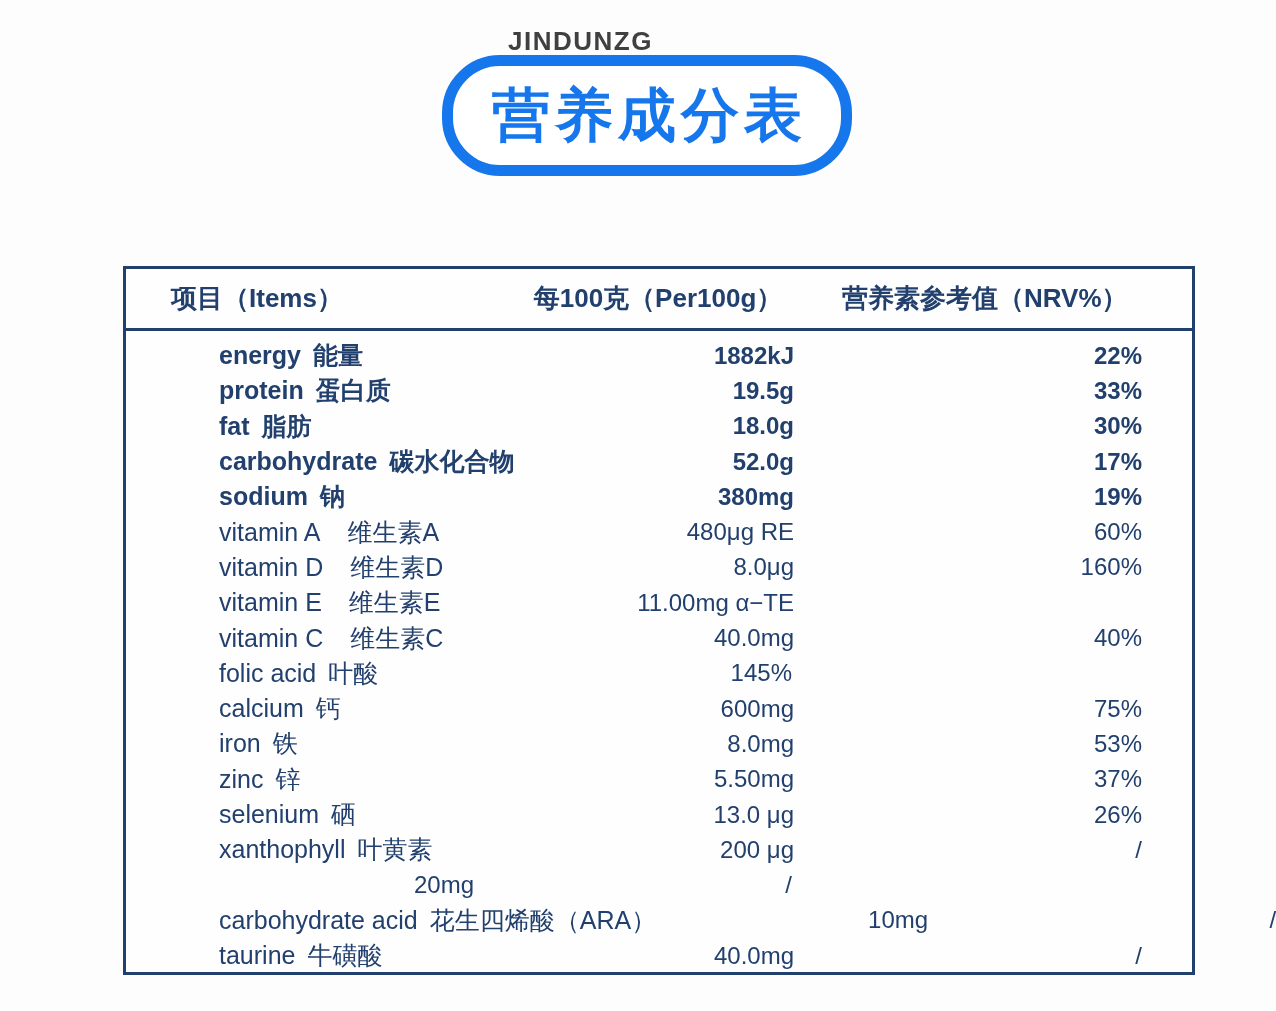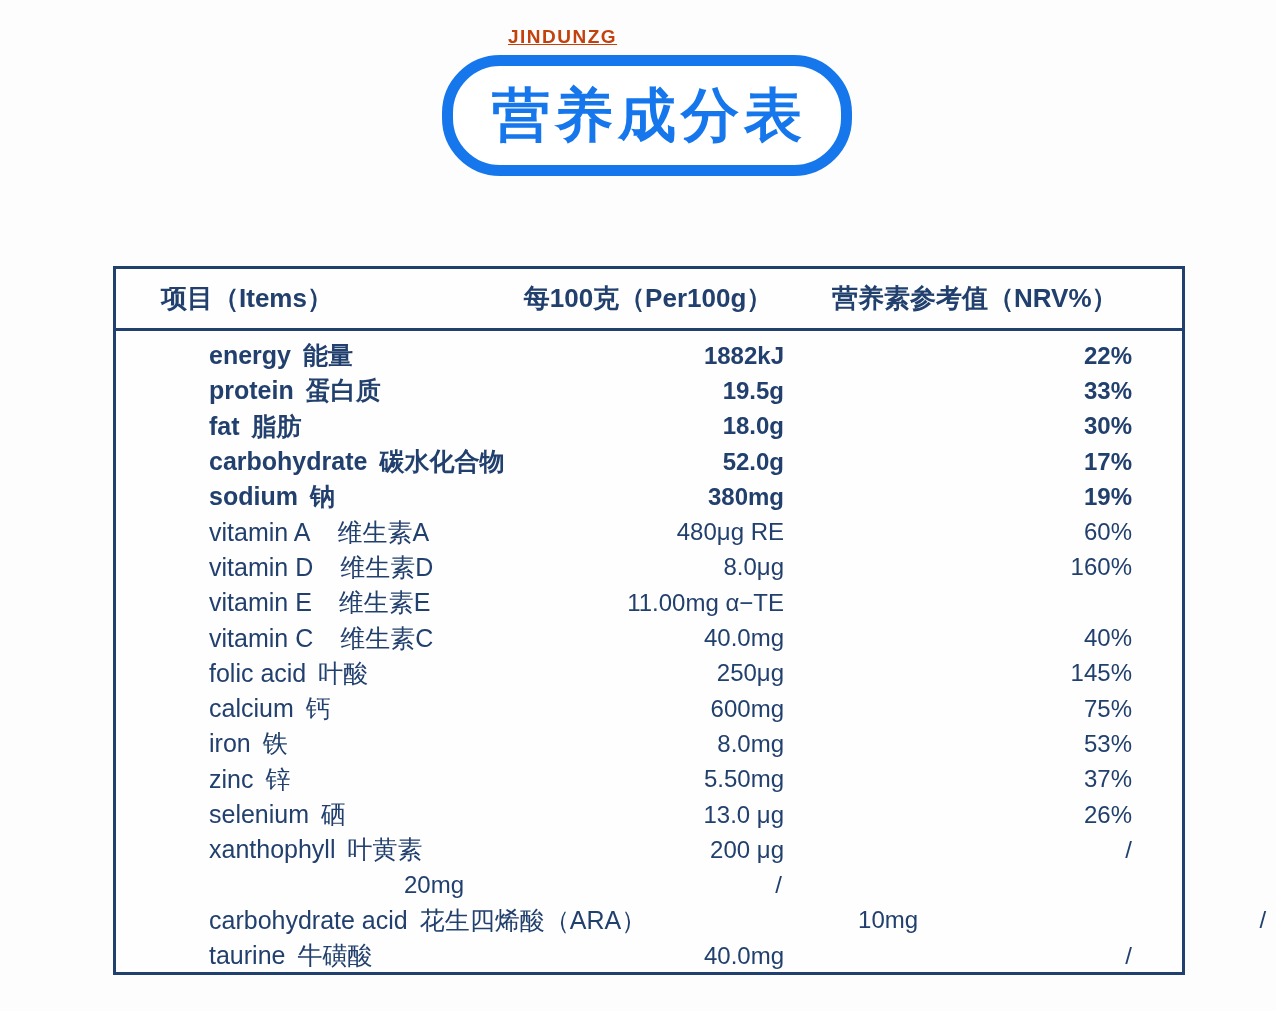--- a/index.html
+++ b/index.html
@@ -2,40 +2,39 @@
 <html><head>
 <meta charset="utf-8">
 <style>
   * { margin:0; padding:0; box-sizing:border-box; }
   html,body { width:1276px; height:1011px; background:#fdfdfd; overflow:hidden; }
   body { font-family:"Liberation Sans", sans-serif; position:relative; color:#22406e; }
 
   
   .brand {
     position:absolute; left:508px; top:26px;
-    font-size:19px; font-weight:700; letter-spacing:1.5px;
-    color:#c2410c;
-    text-decoration:underline;
+    font-size:26px; font-weight:700; letter-spacing:1.5px;
+    color:#404040;
   }
   .title-badge {
     position:absolute; left:442px; top:55px;
     width:410px; height:121px;
     border:11px solid #1677ec; border-radius:58px;
     display:flex; align-items:center; justify-content:center;
     background:#ffffff;
     text-align:center;
   }
   .title-badge .title {
     font-size:58px; font-weight:700; letter-spacing:5px;
     color:#1677ec; padding-left:5px;
   }
 
   
   .ntable {
-    position:absolute; left:113px; top:266px;
+    position:absolute; left:123px; top:266px;
     width:1072px; height:709px;
     border:3px solid #22406e;
     background:#fefefe;
   }
   .thead {
     display:grid; grid-template-columns:1fr 320px 350px;
     height:62px; align-items:center;
     border-bottom:3px solid #22406e;
     font-size:26px; font-weight:700;
   }
@@ -112,21 +111,20 @@
     <span class="c1"><span class="en">vitamin E</span><span class="cn">维生素E</span></span>
     <span class="c2">11.00mg α−TE</span>
   </div>
       <div class="trow wide">
     <span class="c1"><span class="en">vitamin C</span><span class="cn">维生素C</span></span>
     <span class="c2">40.0mg</span>
     <span class="c3">40%</span>
   </div>
       <div class="trow">
     <span class="c1"><span class="en">folic acid</span><span class="cn">叶酸</span></span>
-    <span class="c2">250μg</span>
     <span class="c3">145%</span>
   </div>
       <div class="trow">
     <span class="c1"><span class="en">calcium</span><span class="cn">钙</span></span>
     <span class="c2">600mg</span>
     <span class="c3">75%</span>
   </div>
       <div class="trow">
     <span class="c1"><span class="en">iron</span><span class="cn">铁</span></span>
     <span class="c2">8.0mg</span>

